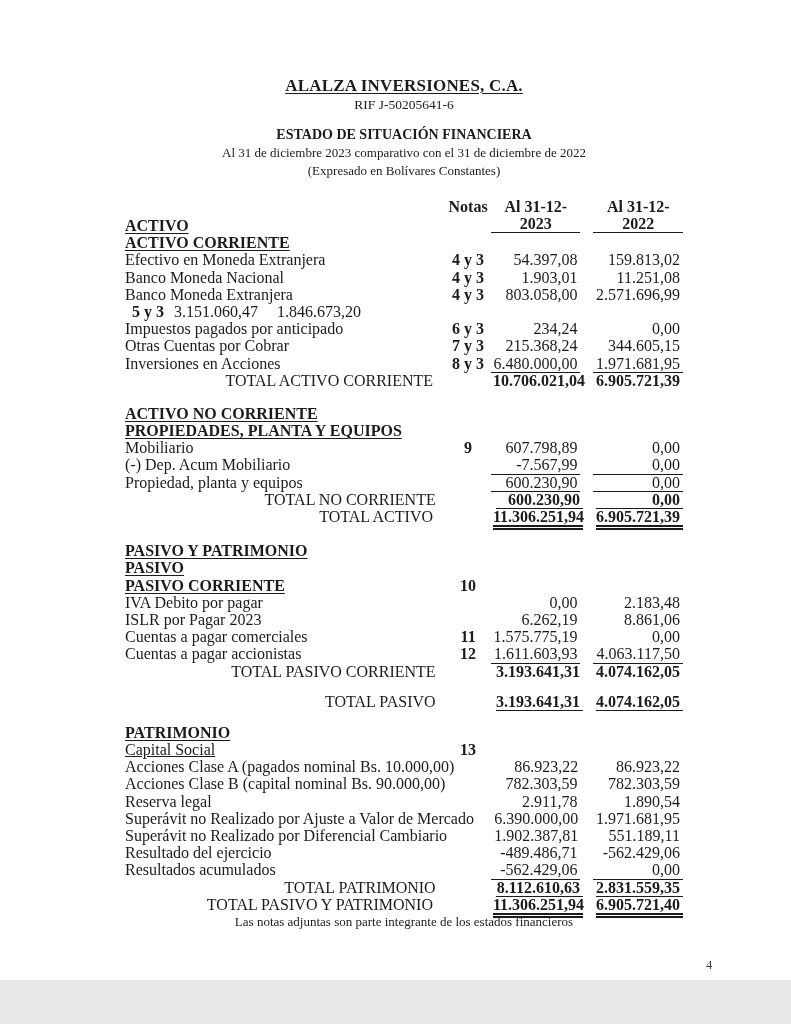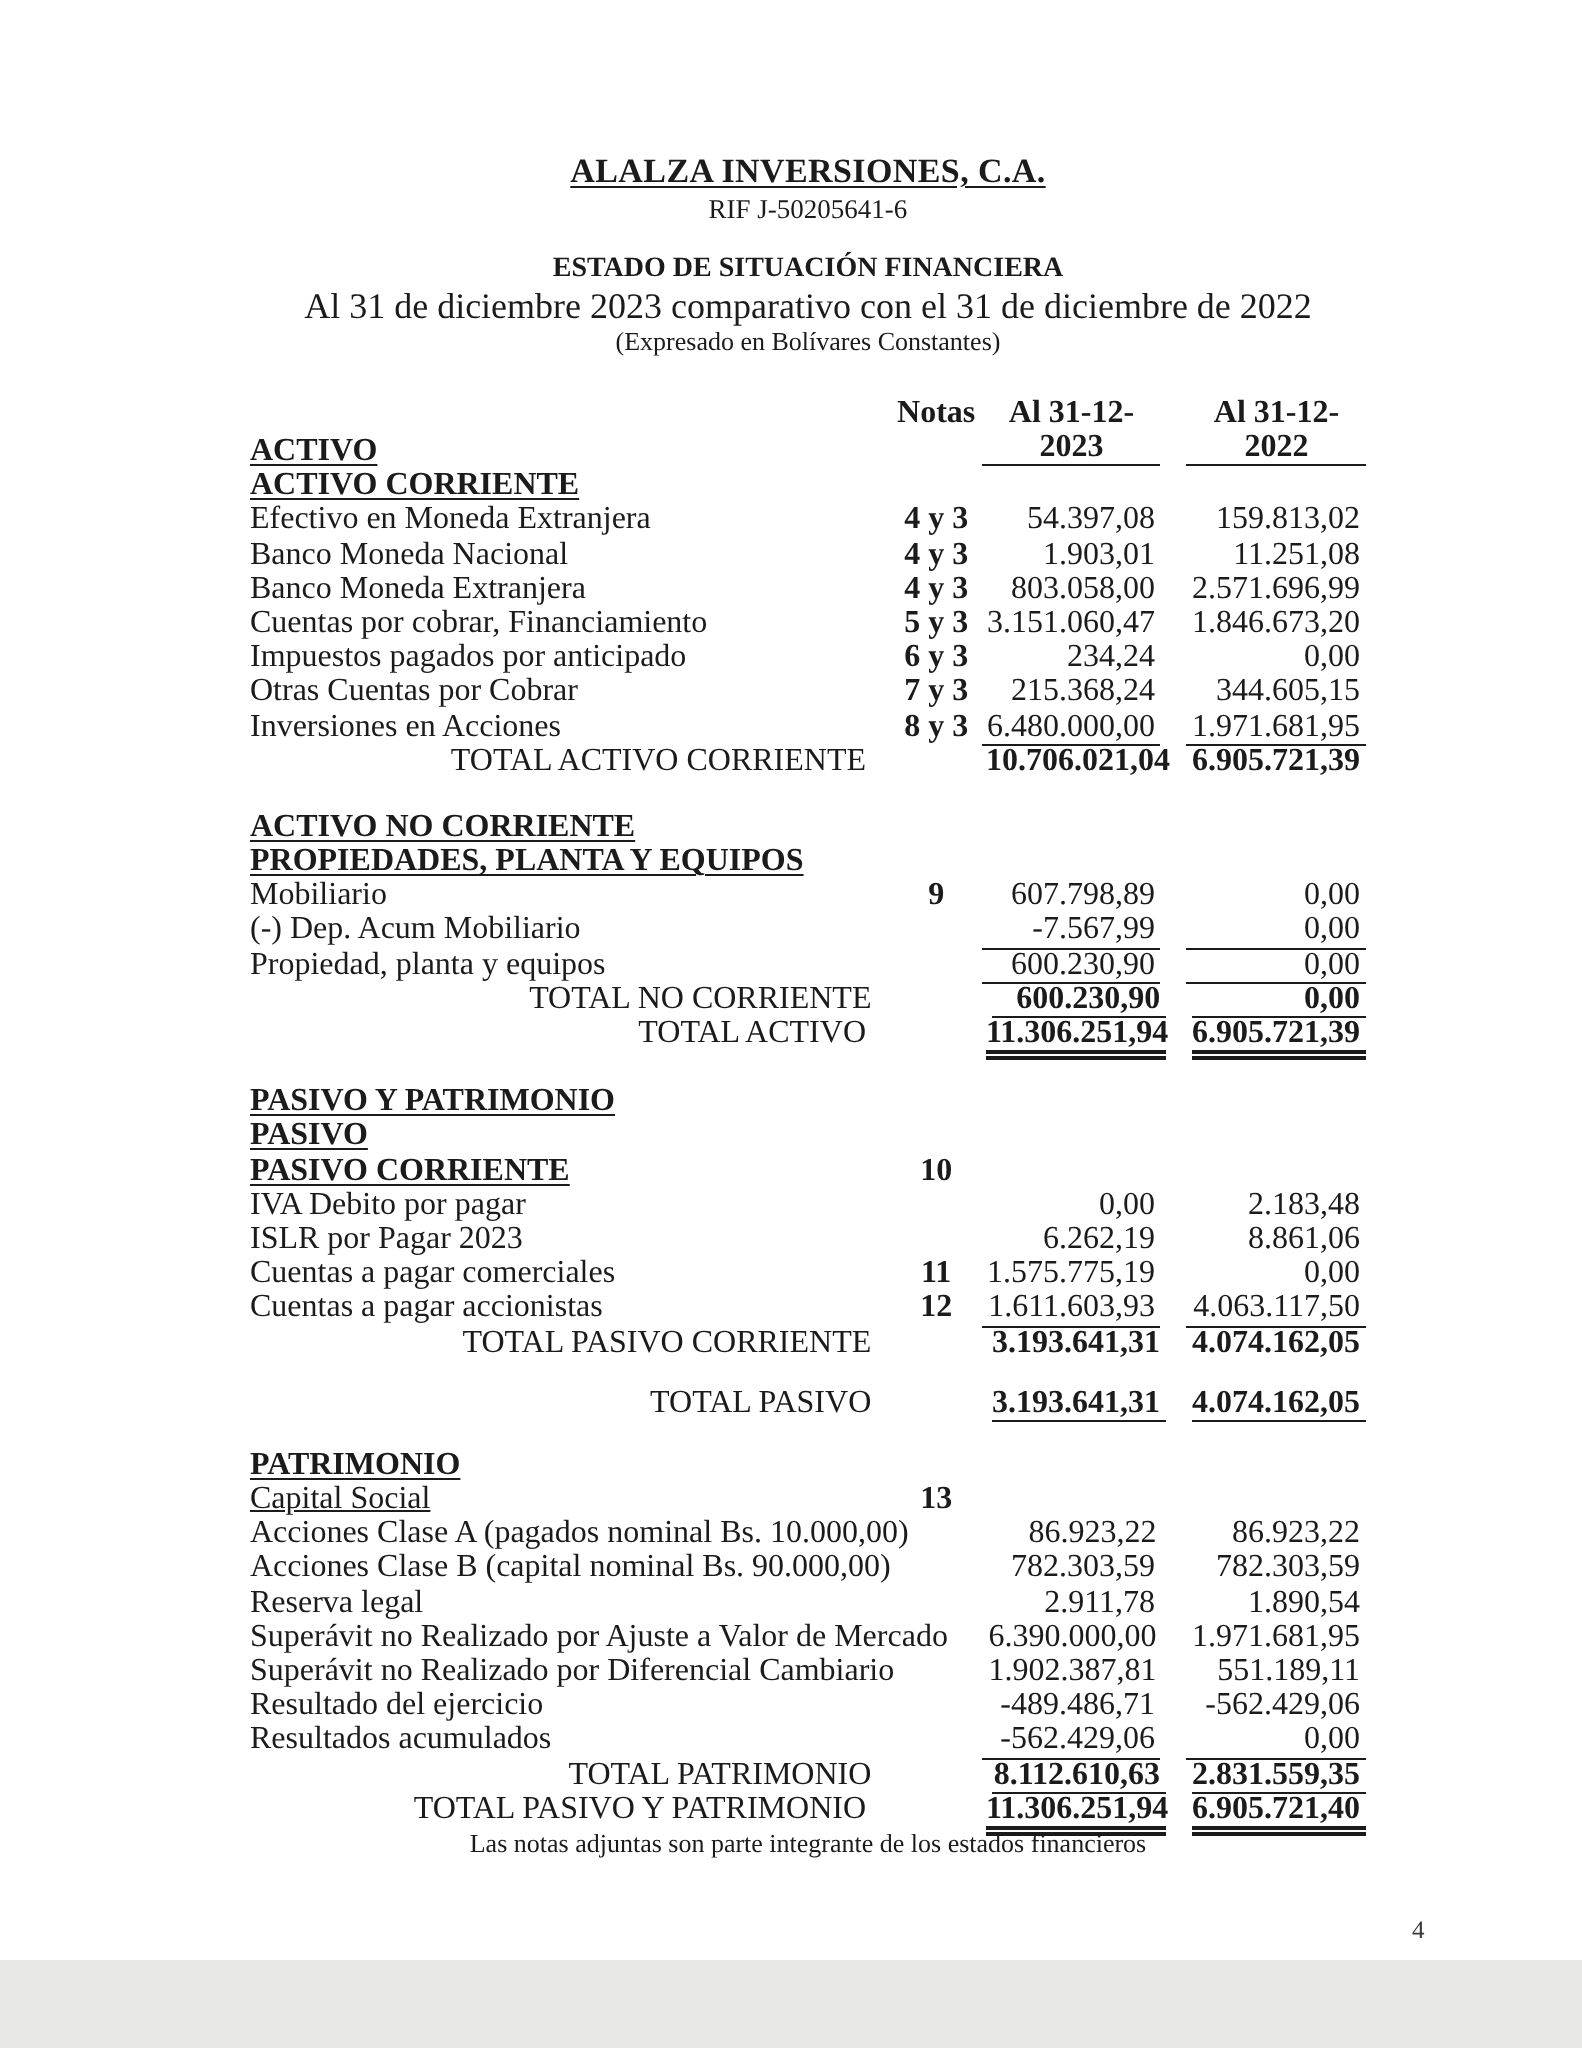--- a/index.html
+++ b/index.html
@@ -18,21 +18,21 @@
   
   .doc-header { text-align:center; }
   .company {
     font-size:17px; font-weight:bold;
     text-decoration:underline;
     text-underline-offset:2px;
     line-height:20px; letter-spacing:0.2px;
   }
   .rif { font-size:13.5px; line-height:18px; }
   .stmt { font-size:14px; font-weight:bold; line-height:18px; margin-top:12px; }
-  .sub  { font-size:18px; line-height:18px; }
+  .sub  { font-size:13px; line-height:18px; }
   .cur  { font-size:13px; line-height:18px; }
   
   .table { margin-top:18px; font-size:16px; }
   .row { display:flex; align-items:flex-start; height:17.2px; }
   .row > div { line-height:17.2px; }
   .lbl  { width:322px; white-space:nowrap; }
   .note { width:46px; text-align:center; font-weight:bold; }
   .v    { width:90px; text-align:right; padding-right:3px; box-sizing:border-box; }
   .v2   { margin-left:13px; }
   .colhead { height:19px; }
@@ -104,21 +104,20 @@
             <div class="v">1.903,01</div>
             <div class="v v2">11.251,08</div>
           </div>
           <div class="row item">
             <div class="lbl"><div class="txt" style="display: inline;">Banco Moneda Extranjera</div></div>
             <div class="note">4 y 3</div>
             <div class="v">803.058,00</div>
             <div class="v v2">2.571.696,99</div>
           </div>
           <div class="row item">
-            <div class="lbl"><div class="txt" style="display: inline;">Cuentas por cobrar, Financiamiento</div></div>
             <div class="note">5 y 3</div>
             <div class="v">3.151.060,47</div>
             <div class="v v2">1.846.673,20</div>
           </div>
           <div class="row item">
             <div class="lbl"><div class="txt" style="display: inline;">Impuestos pagados por anticipado</div></div>
             <div class="note">6 y 3</div>
             <div class="v">234,24</div>
             <div class="v v2">0,00</div>
           </div>

